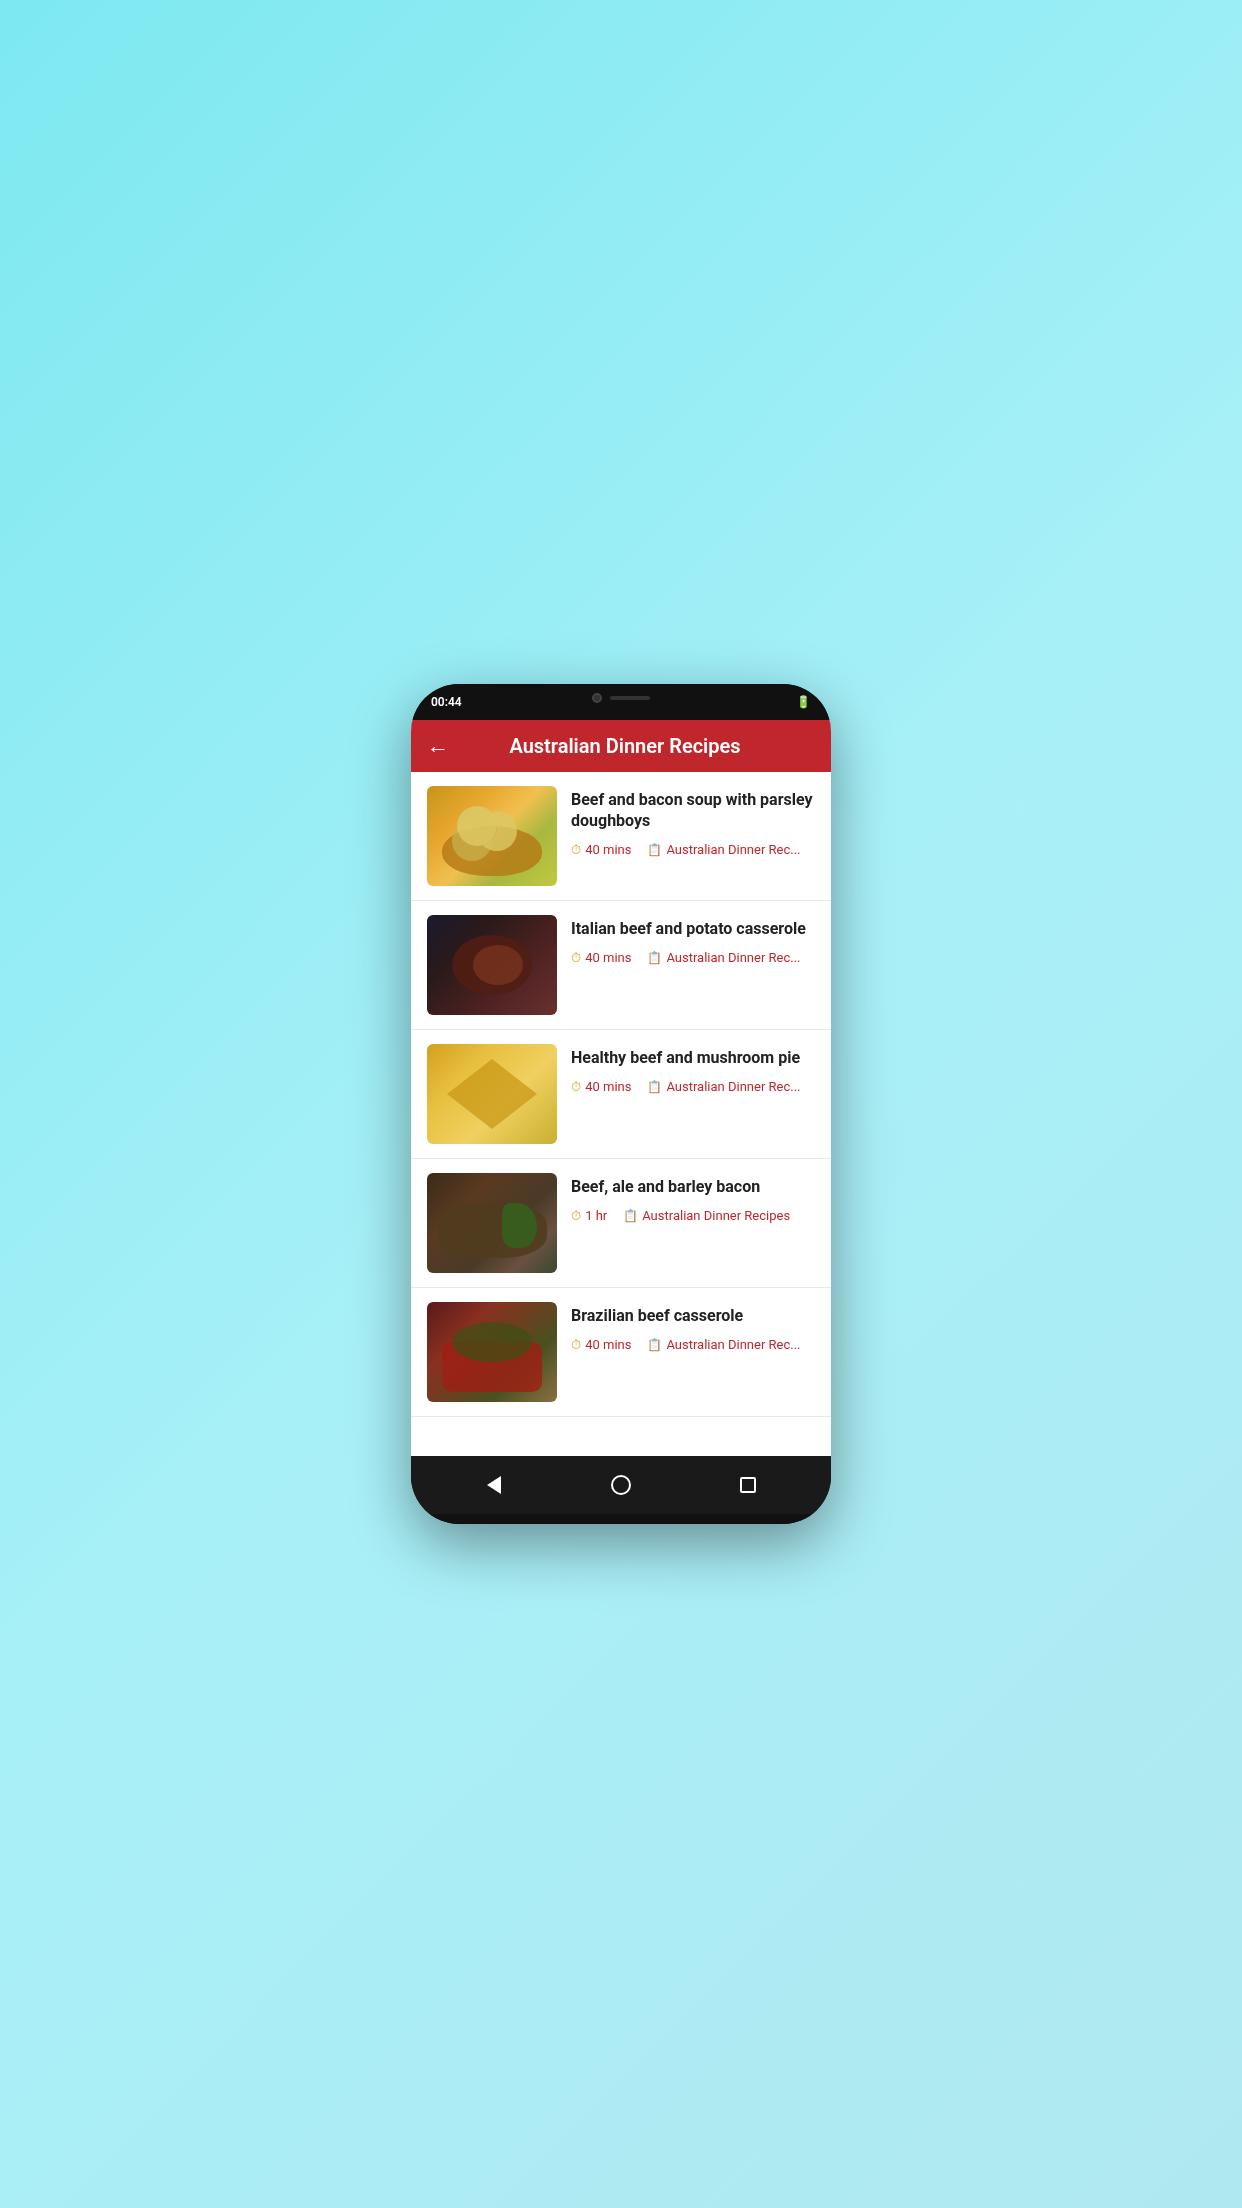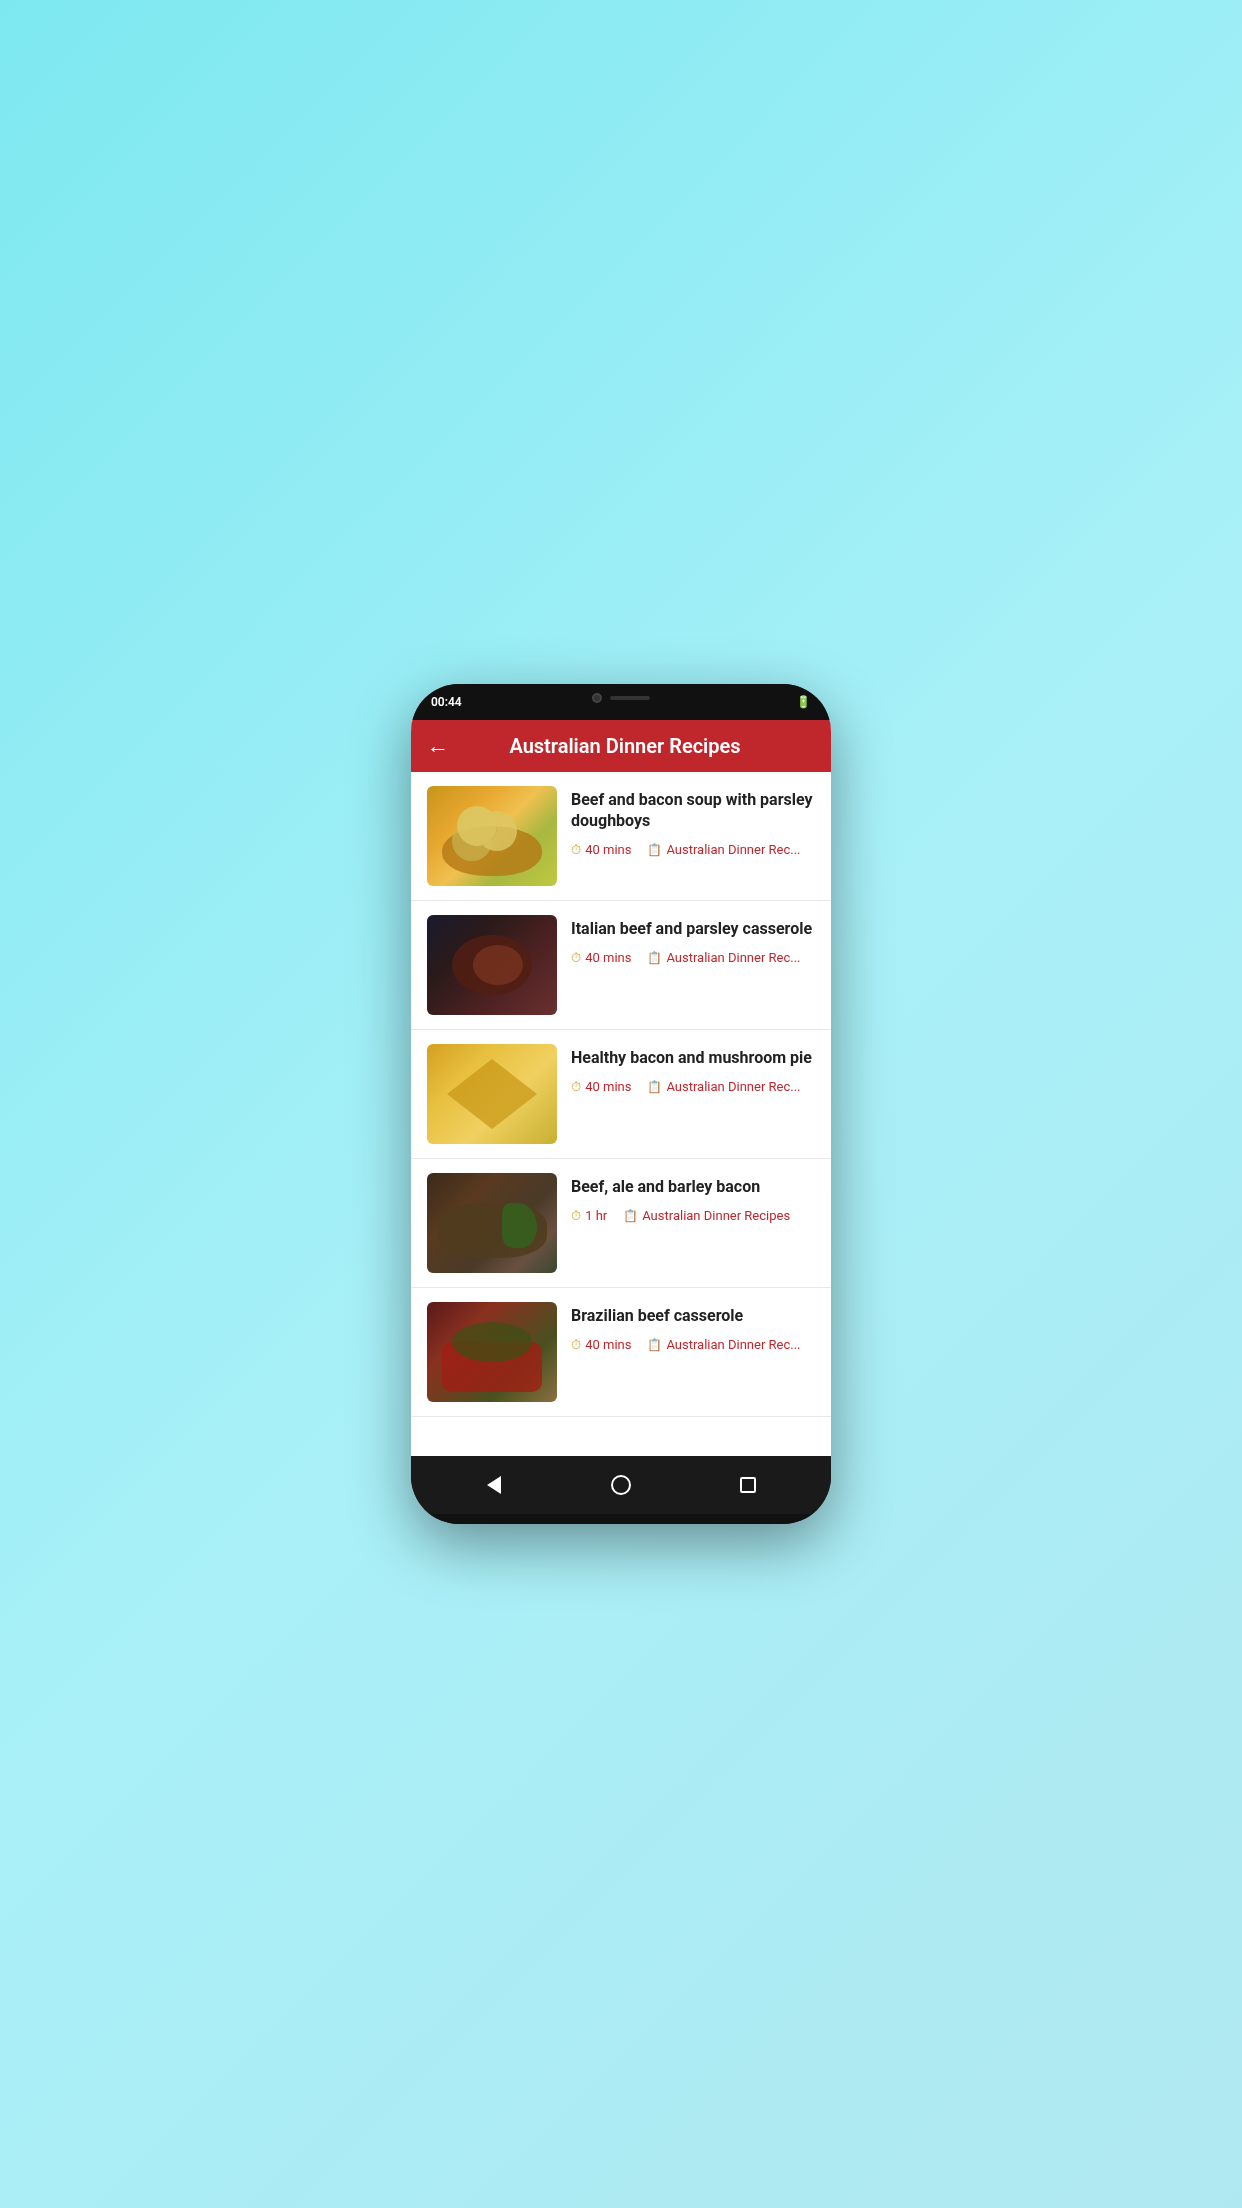--- a/index.html
+++ b/index.html
@@ -354,33 +354,33 @@
               <span class="meta-item"><span class="meta-icon">⏱</span> 40 mins</span>
               <span class="meta-item"><span class="meta-book-icon">📋</span> Australian Dinner Rec...</span>
             </div>
           </div>
         </div>
         <div class="recipe-item">
           <div class="recipe-img recipe-img-2 casserole-visual">
             <div class="food-shape"></div>
           </div>
           <div class="recipe-info">
-            <div class="recipe-name">Italian beef and parsley casserole</div>
+            <div class="recipe-name">Italian beef and potato casserole</div>
             <div class="recipe-meta">
               <span class="meta-item"><span class="meta-icon">⏱</span> 40 mins</span>
               <span class="meta-item"><span class="meta-book-icon">📋</span> Australian Dinner Rec...</span>
             </div>
           </div>
         </div>
         <div class="recipe-item">
           <div class="recipe-img recipe-img-3 pie-visual">
             <div class="food-shape"></div>
           </div>
           <div class="recipe-info">
-            <div class="recipe-name">Healthy bacon and mushroom pie</div>
+            <div class="recipe-name">Healthy beef and mushroom pie</div>
             <div class="recipe-meta">
               <span class="meta-item"><span class="meta-icon">⏱</span> 40 mins</span>
               <span class="meta-item"><span class="meta-book-icon">📋</span> Australian Dinner Rec...</span>
             </div>
           </div>
         </div>
         <div class="recipe-item">
           <div class="recipe-img recipe-img-4 stew-visual">
             <div class="food-shape"></div>
           </div>

